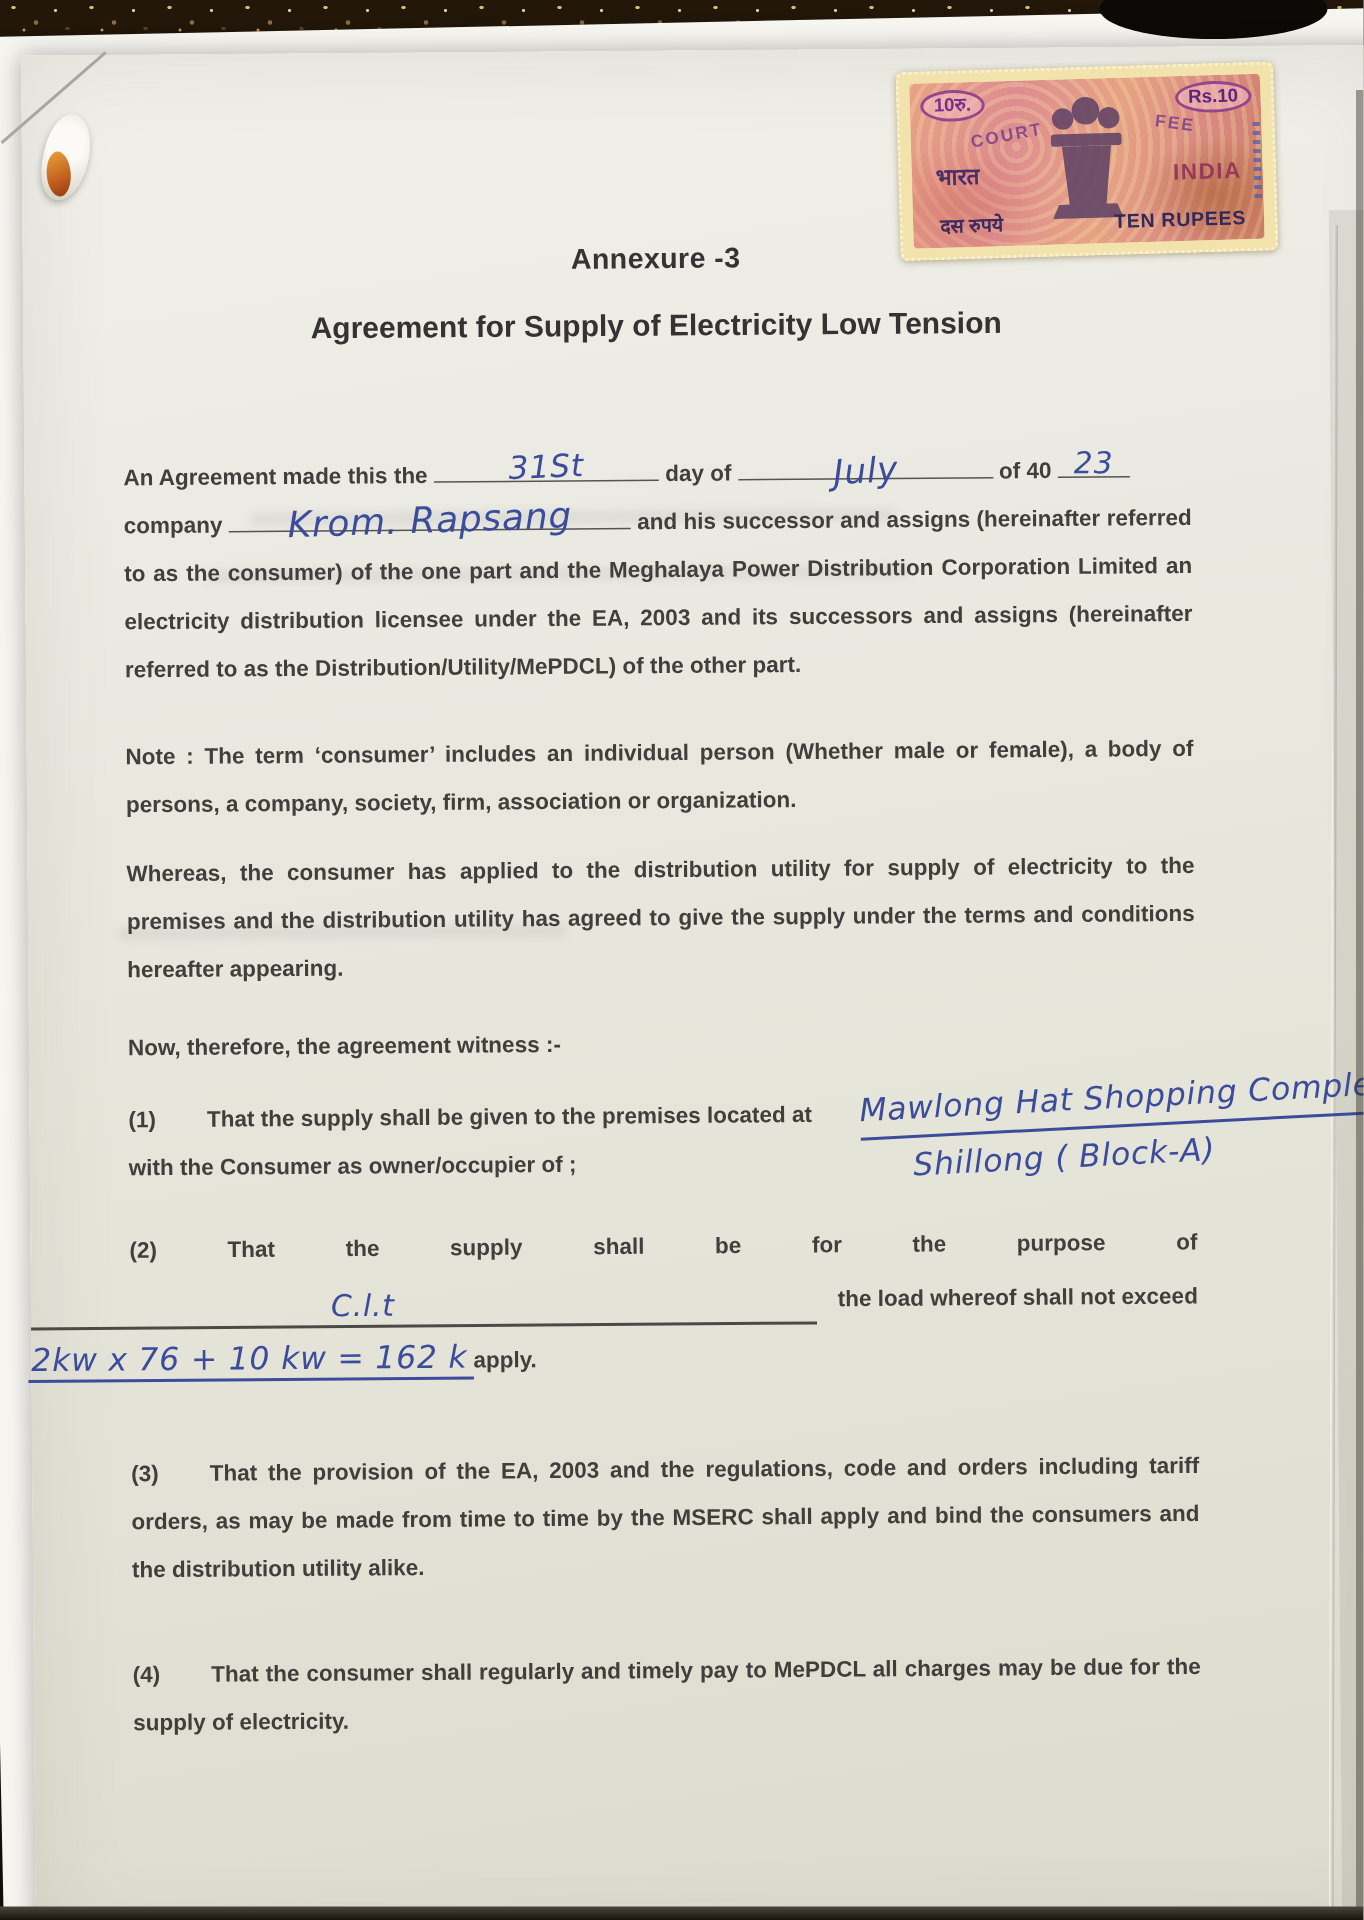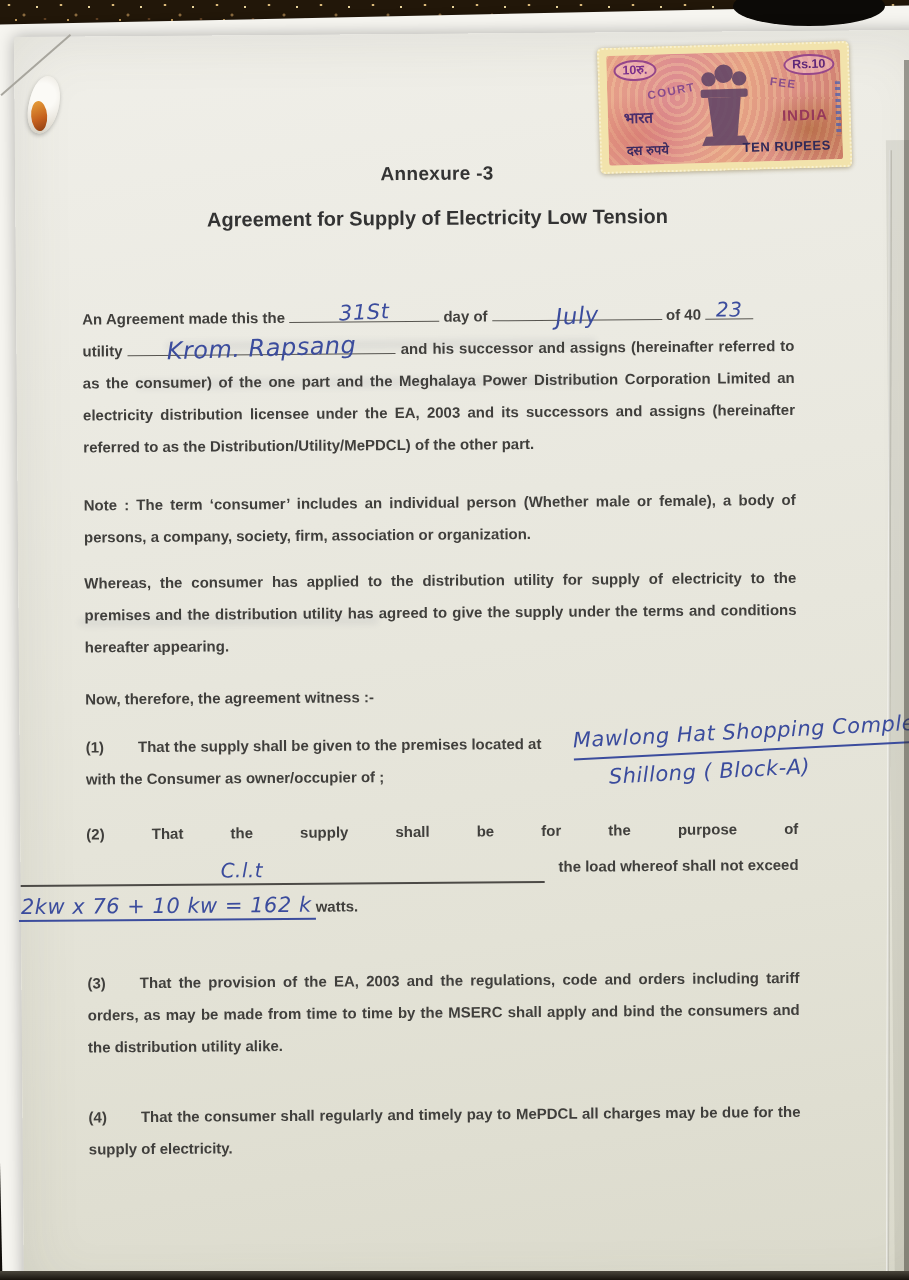--- a/index.html
+++ b/index.html
@@ -215,21 +215,21 @@
     <div class="abs doc-subtitle">Agreement for Supply of Electricity Low Tension</div>
 
     <p class="abs just p1">
       <span>An Agreement made this the</span>
       <span class="blank b-date"><span class="hw hw-date">31St</span></span>
       <span>day of</span>
       <span class="blank b-month"><span class="hw hw-month">July</span></span>
       <span>of 40</span>
       <span class="blank b-year"><span class="hw hw-year">23</span></span>
       <br>
-      <span>utility</span>
+      <span>company</span>
       <span class="blank b-name"><span class="hw hw-name">Krom. Rapsang</span></span>
       <span>and his successor and assigns (hereinafter referred to as the consumer) of the one part and the Meghalaya Power Distribution Corporation Limited an electricity distribution licensee under the EA, 2003 and its successors and assigns (hereinafter referred to as the Distribution/Utility/MePDCL) of the other part.</span>
     </p>
 
     <p class="abs just note">Note : The term ‘consumer’ includes an individual person (Whether male or female), a body of persons, a company, society, firm, association or organization.</p>
 
     <p class="abs just whereas">Whereas, the consumer has applied to the distribution utility for supply of electricity to the premises and the distribution utility has agreed to give the supply under the terms and conditions hereafter appearing.</p>
 
     <p class="abs witness">Now, therefore, the agreement witness :-</p>
 
@@ -248,21 +248,21 @@
         <span>(2)</span>
         <span>That the supply shall be for the purpose of</span>
       </div>
       <div class="c2-line2">
         <span class="c2-blank">
             <span class="hw">C.l.t</span>
           </span>
         <span class="c2-right">the load whereof shall not exceed</span>
       </div>
       <div class="c2-line3">
-        <span class="hw hw-load">2kw x 76 + 10 kw = 162 k</span><span>watts.</span>
+        <span class="hw hw-load">2kw x 76 + 10 kw = 162 k</span><span>apply.</span>
       </div>
     </div>
 
     <p class="abs just clause3">
       <span>(3)</span><span class="tab"></span><span>That the provision of the EA, 2003 and the regulations, code and orders including tariff orders, as may be made from time to time by the MSERC shall apply and bind the consumers and the distribution utility alike.</span>
     </p>
 
     <p class="abs just clause4">
       <span>(4)</span><span class="tab"></span><span>That the consumer shall regularly and timely pay to MePDCL all charges may be due for the supply of electricity.</span>
     </p>

